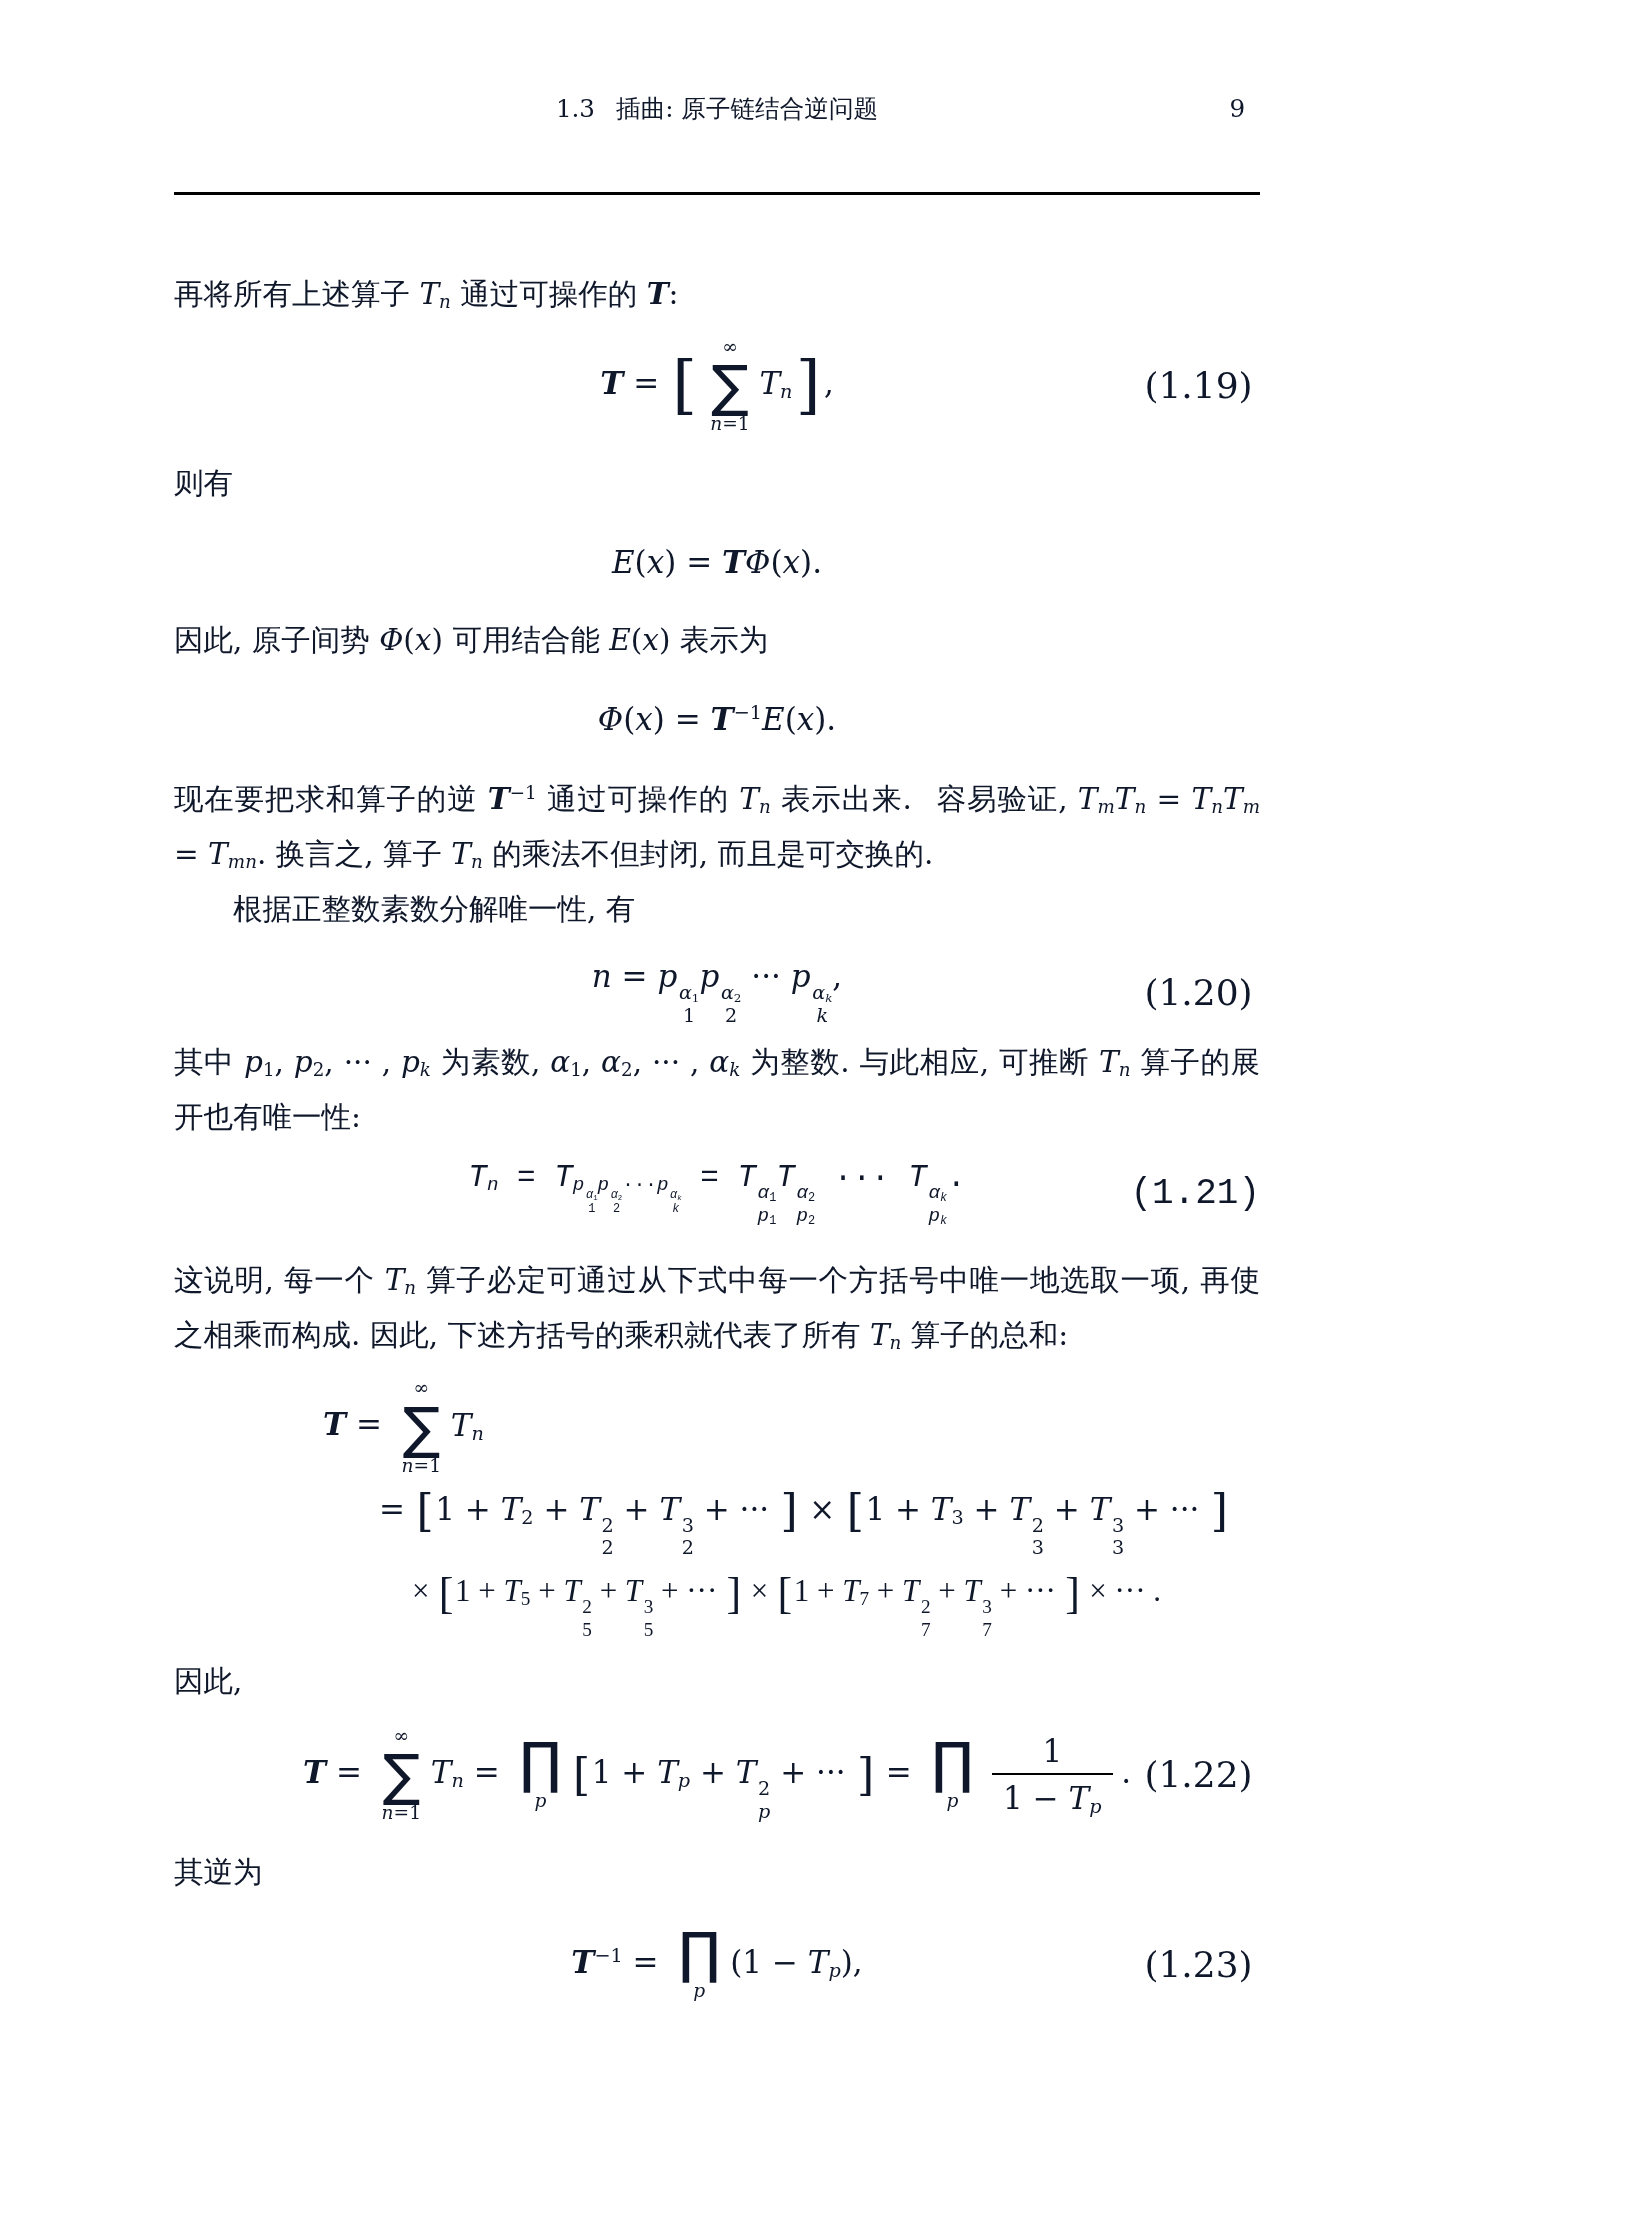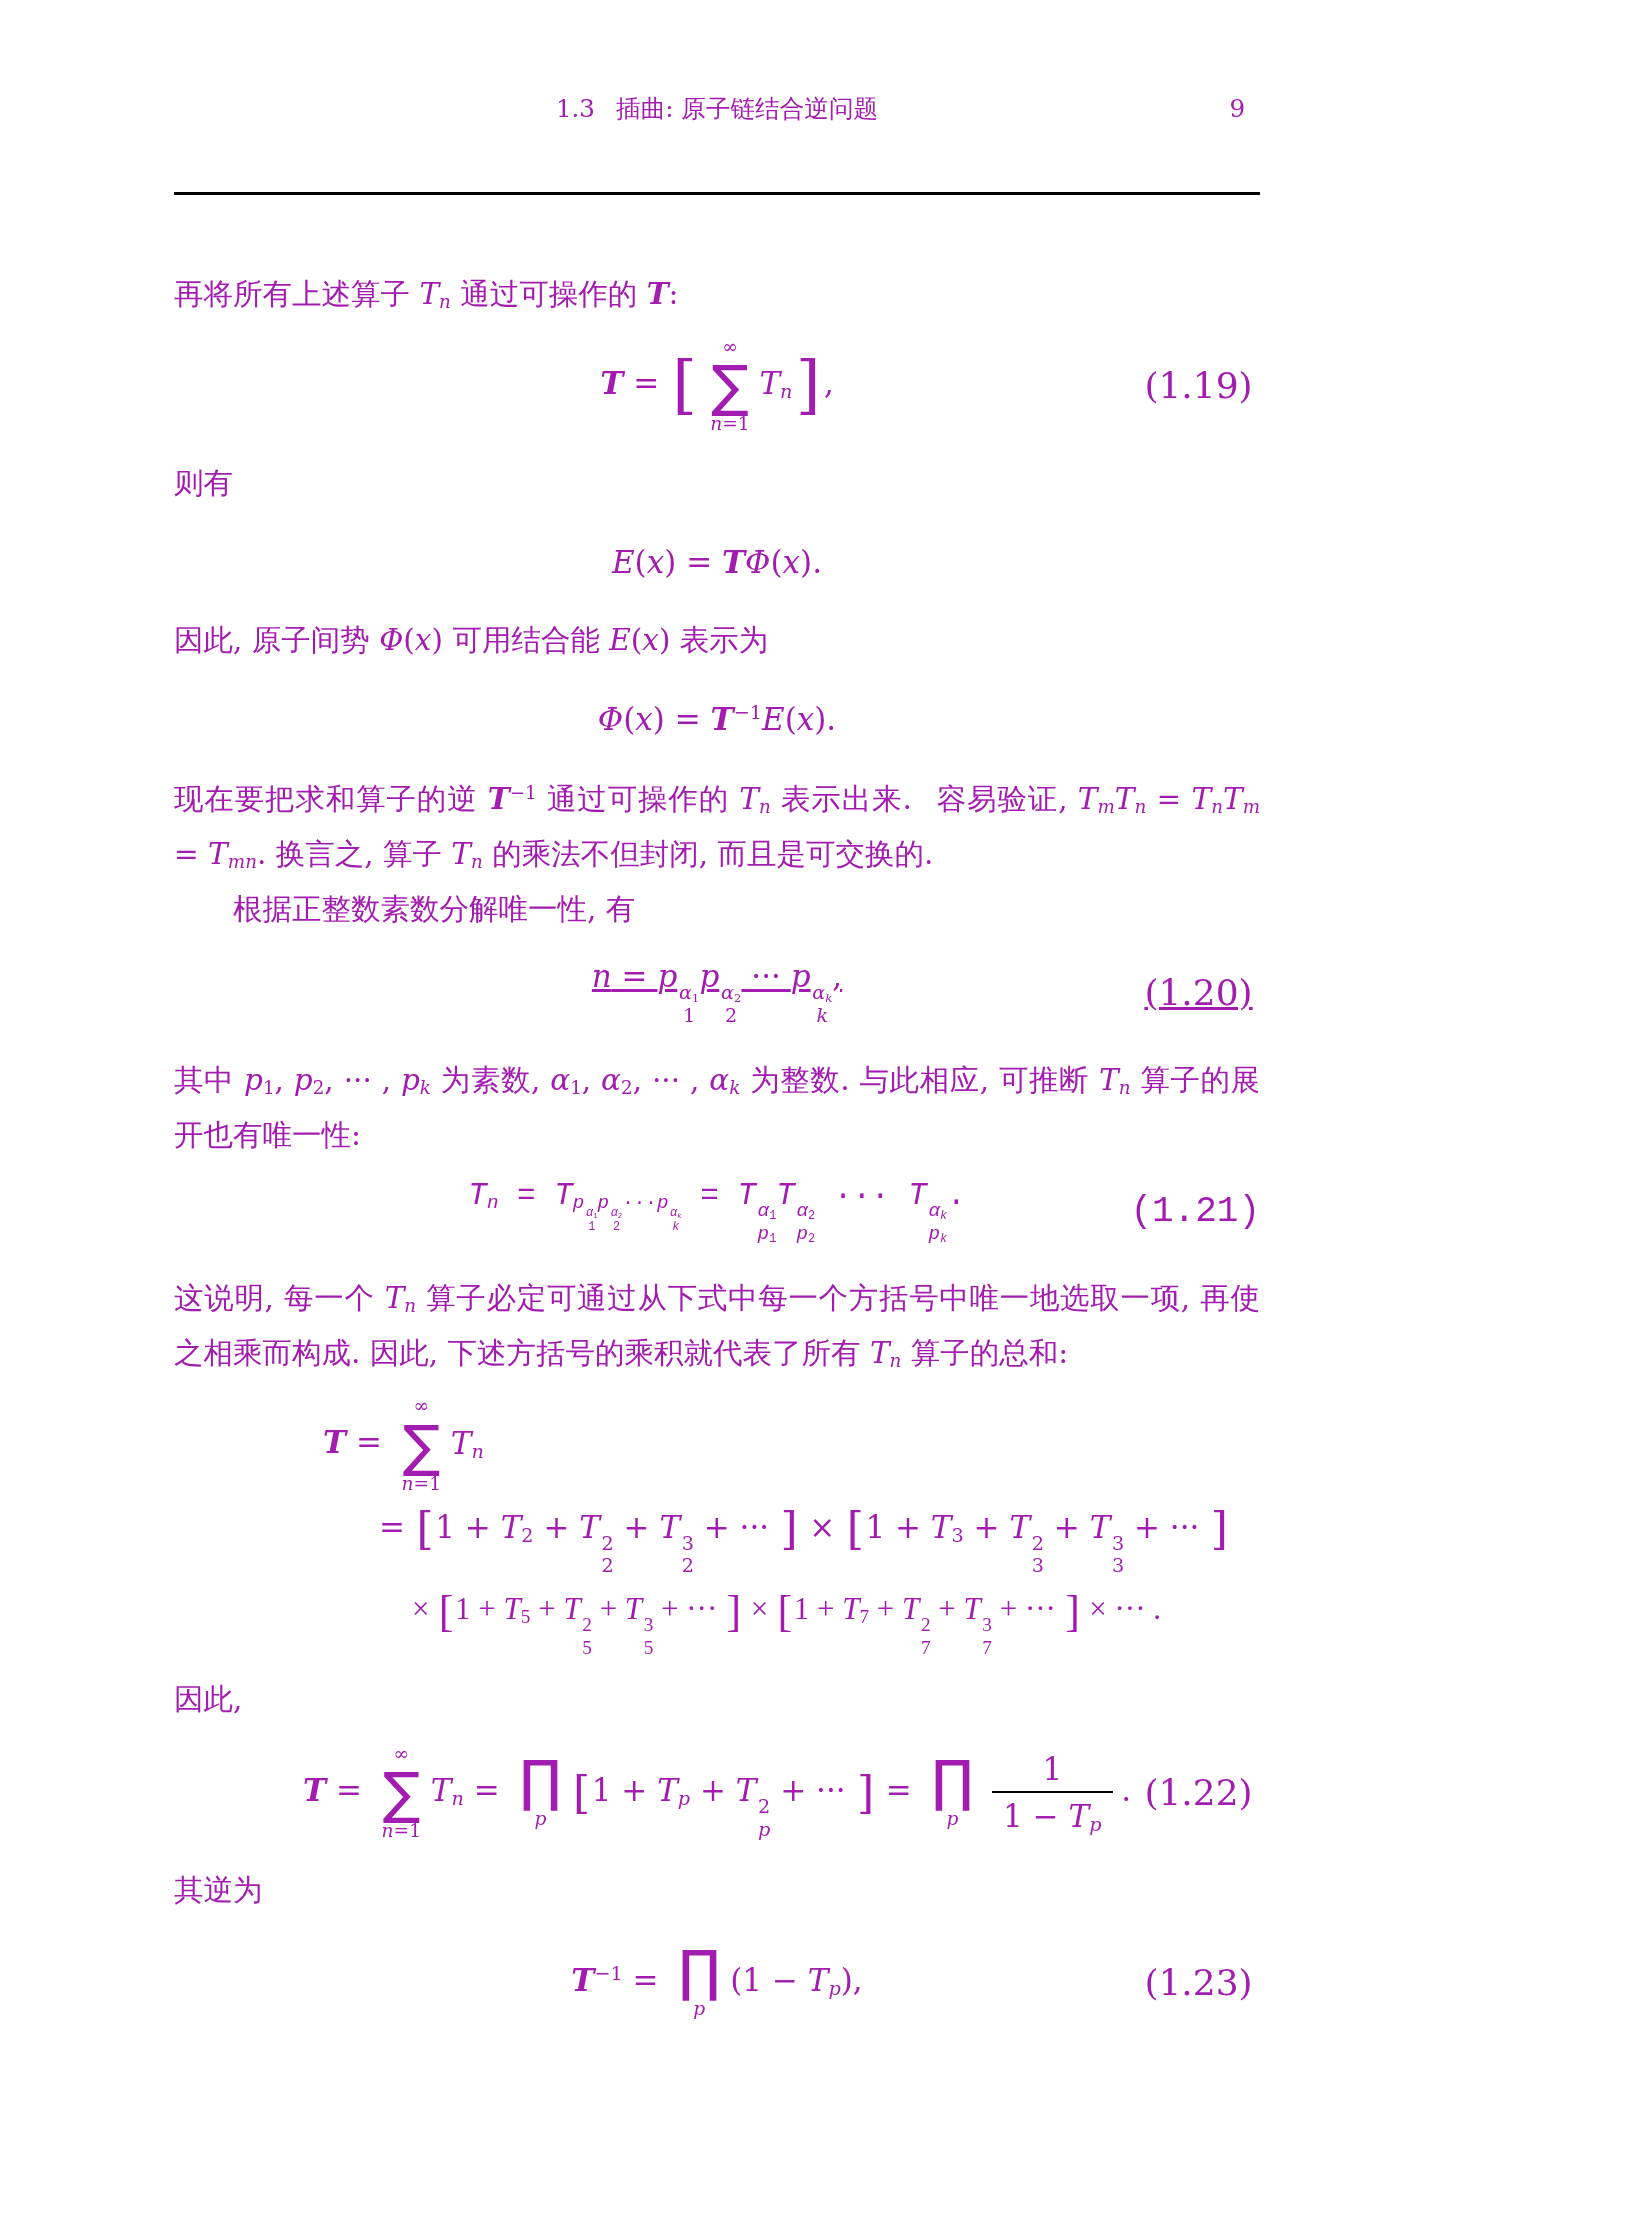--- a/index.html
+++ b/index.html
@@ -1,21 +1,21 @@
 <!DOCTYPE html>
 <html style="font-size:13px"><head>
 <meta charset="utf-8">
 <style>
   html, body { margin: 0; padding: 0; background: #ffffff; }
   .page {
     position: relative;
     width: 1342px;
     height: 2227px;
     background: #ffffff;
-    color: #a21caf;
+    color: #0f172a;
     box-sizing: border-box;
     padding: 0 82px 0 174px;
     overflow: hidden;
     font-family: "DejaVu Serif", "Liberation Serif", serif;
   }
   
   .page-header { margin-top: 92px; }
   .header-line { position: relative; text-align: center; font-size: 24.6px; line-height: 34px; }
   .head-gap { display: inline-block; width: 21px; }
   .page-no { position: absolute; right: 14.8px; top: 0; font-size: 24.6px; }
@@ -67,21 +67,21 @@
   .eqline.indent-1 { padding-left: 149px; }
   .eqline.indent-2 { padding-left: 205px; }
   .eqline.indent-3 { padding-left: 238px; font-family: Liberation Serif, serif; }
   
   #b-para-define-operator-t { margin-top: 71px; }
   #b-eq-1-19 { margin: 13px 0 19.7px; }
   #b-eq-binding-energy { margin: 33px 0; }
   #b-para-potential-from-energy { margin-top: 8.2px; }
   #b-eq-inverse-potential { margin: 33px 0 34px; }
   #b-para-express-inverse { margin-top: 6.6px; }
-  #b-eq-1-20 { margin: 21px 0 26px; text-decoration: underline; }
+  #b-eq-1-20 { margin: 21px 0 8px; }
   #b-eq-1-21 { margin: 14.8px 0 26px; font-family: Liberation Mono, monospace; }
   #b-eqlines-euler-product { margin: 6.6px 0 11.5px; }
   #b-para-therefore { margin-top: 4.9px; }
   #b-eq-1-22 { margin: 14.8px 0 19.7px; }
   #b-eq-1-23 { margin-top: 26px; }
 </style>
 </head>
 <body>
 
 <div class="page">

